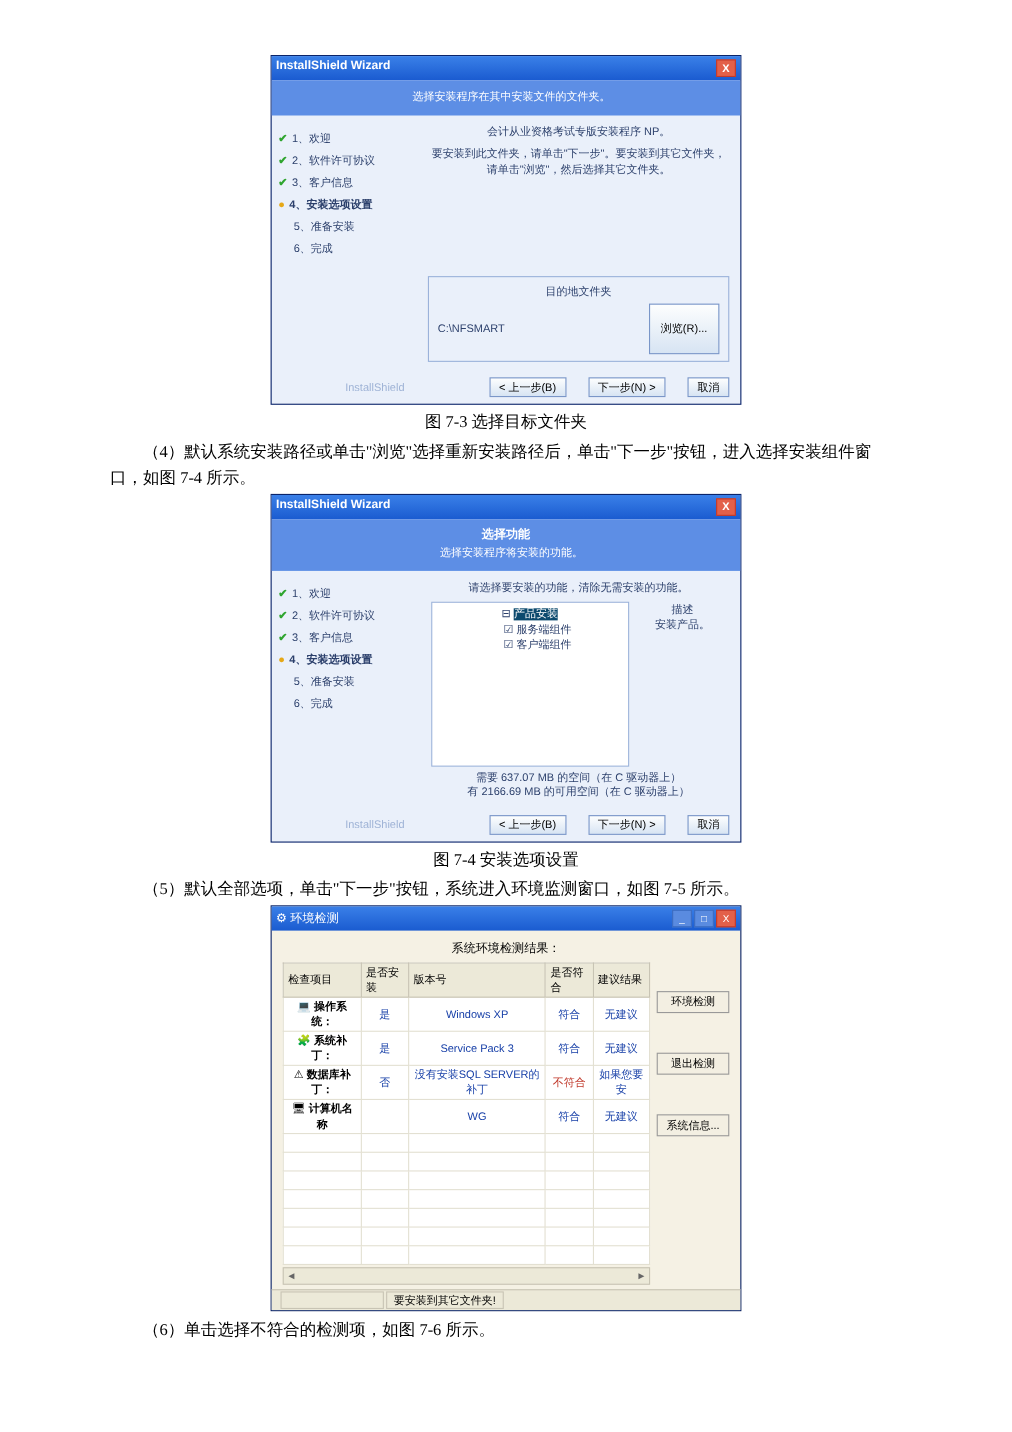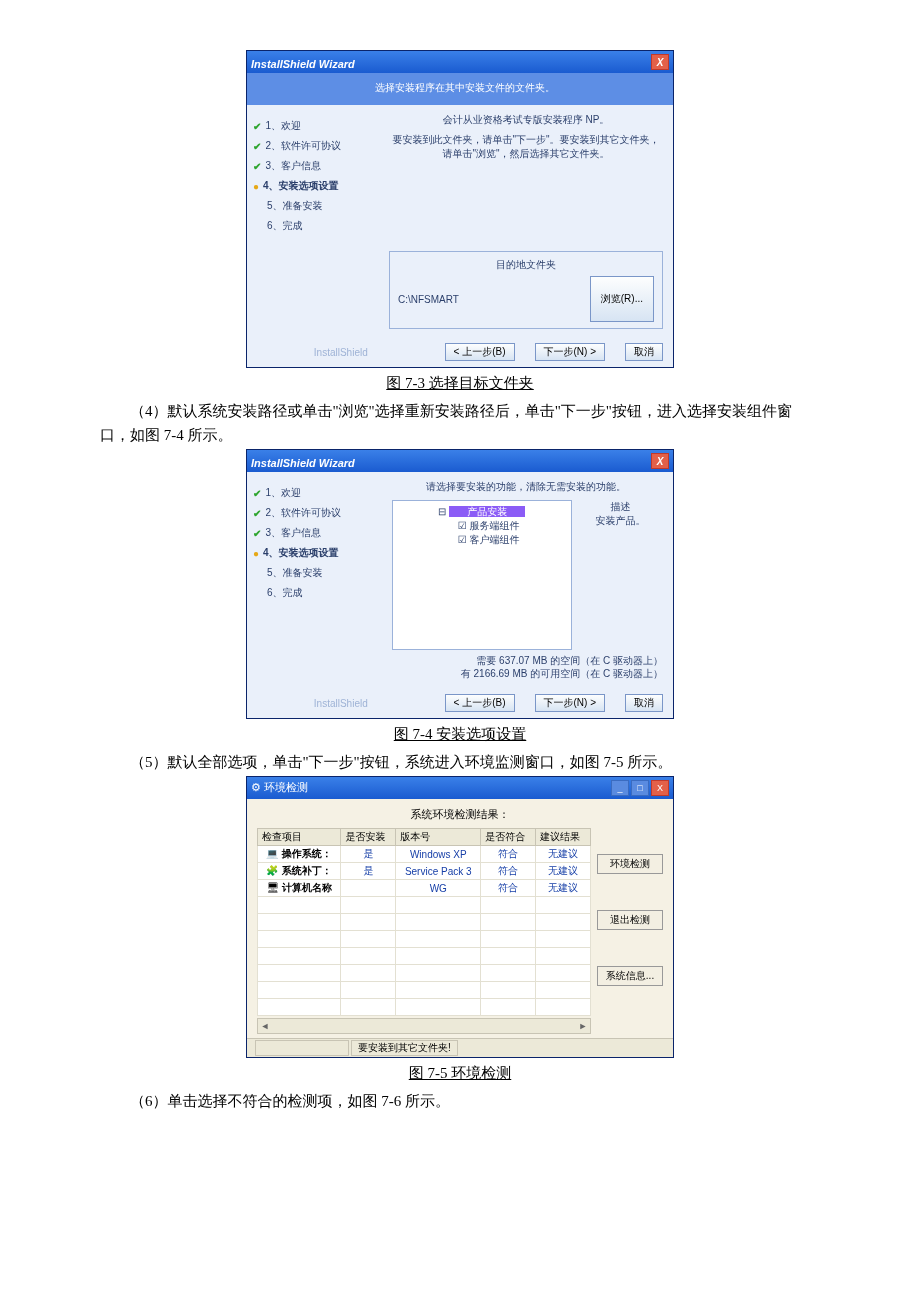--- a/index.html
+++ b/index.html
@@ -21,21 +21,20 @@
     font-family: "SimSun", serif;
   }
   .fig-block {
     text-align: center;
     margin-bottom: 6px;
   }
   .caption {
     text-align: center;
     font-size: 15px;
     margin: 4px 0 6px 0;
-    text-decoration: underline;
   }
   .body-text {
     font-size: 15px;
     line-height: 1.6;
     text-indent: 2em;
     margin: 2px 0;
   }
 
   
   .wiz {
@@ -46,22 +45,21 @@
     font-size: 11px;
     background: #eaf0fa;
   }
   .wiz-titlebar {
     background: linear-gradient(to bottom,#3a80e8,#1a5bd0);
     color:#fff;
     font-weight:bold;
     padding: 3px 4px;
     display:flex;
     justify-content:space-between;
-    align-items:flex-end;
-    font-style:italic;
+    align-items:flex-start;
   }
   .wiz-close {
     background:#e36049;
     color:#fff;
     width:16px;height:14px;
     display:flex;align-items:center;justify-content:center;
     font-size:10px;
     border:1px solid #c0392b;
   }
   .wiz-header {
@@ -122,31 +120,31 @@
   .tree{
     border:1px solid #9bb2da;
     height:140px;
     background:#fff;
     padding:4px;
     margin-bottom:4px;
     width: 170px;
     display:inline-block;
     vertical-align:top;
   }
-  .tree .sel{background:#8b5cf6;color:#fff;padding:0 18px;}
+  .tree .sel{background:#0c4a6e;color:#fff;padding:0 0;}
   .tree-row{font-size:10px;line-height:14px;}
   .desc-box{
     display:inline-block;
     vertical-align:top;
     width: 80px;
     margin-left:6px;
     font-size:10px;
     color:#2b3f6b;
   }
-  .disk-info{font-size:10px;color:#2b3f6b;line-height:13px;text-align:right;}
+  .disk-info{font-size:10px;color:#2b3f6b;line-height:13px;}
 
   
   .env {
     width: 426px;
     margin: 0 auto;
     border:1px solid #0a246a;
     background:#f5f1e4;
     font-family:"Tahoma","SimSun",sans-serif;
     font-size:11px;
   }
@@ -261,20 +259,24 @@
     </div>
   </div>
   <div class="caption">图 7-3  选择目标文件夹</div>
   <p class="body-text" style="text-indent:2em">（4）默认系统安装路径或单击"浏览"选择重新安装路径后，单击"下一步"按钮，进入选择安装组件窗口，如图 7-4 所示。</p>
 
   <div class="fig-block">
     <div class="wiz">
       <div class="wiz-titlebar">
         <span>InstallShield Wizard</span>
         <span class="wiz-close">X</span>
+      </div>
+      <div class="wiz-header">
+        <div class="h1">选择功能</div>
+        <div class="h2">选择安装程序将安装的功能。</div>
       </div>
       <div class="wiz-body">
         <div class="wiz-steps">
           <div class="step">
               <span class="chk">✔</span>
               <span>1、欢迎</span>
             </div>
           <div class="step">
               <span class="chk">✔</span>
               <span>2、软件许可协议</span>
@@ -357,20 +359,27 @@
                     <td>无建议</td>
                   </tr>
                   <tr>
                     <td style="color:#000"><span>🧩</span> <b>系统补丁：</b></td>
                     <td>是</td>
                     <td>Service Pack 3</td>
                     <td class="">符合</td>
                     <td>无建议</td>
                   </tr>
                   <tr>
+                    <td style="color:#000"><span>⚠</span> <b>数据库补丁：</b></td>
+                    <td>否</td>
+                    <td>没有安装SQL SERVER的补丁</td>
+                    <td class="red">不符合</td>
+                    <td>如果您要安</td>
+                  </tr>
+                  <tr>
                     <td style="color:#000"><span>🖥</span> <b>计算机名称</b></td>
                     <td></td>
                     <td>WG</td>
                     <td class="">符合</td>
                     <td>无建议</td>
                   </tr>
                   <tr>
                     <td></td>
                     <td></td>
                     <td></td>
@@ -433,16 +442,15 @@
             <button class="env-btn">系统信息...</button>
           </div>
         </div>
       </div>
       <div class="env-status">
         <span class="cell" style="width:80px"></span>
         <span class="cell">要安装到其它文件夹!</span>
       </div>
     </div>
   </div>
-  <div class="caption">图 7-5  环境检测</div>
   <p class="body-text">（6）单击选择不符合的检测项，如图 7-6 所示。</p>
 
 </div>
 
 </body></html>

